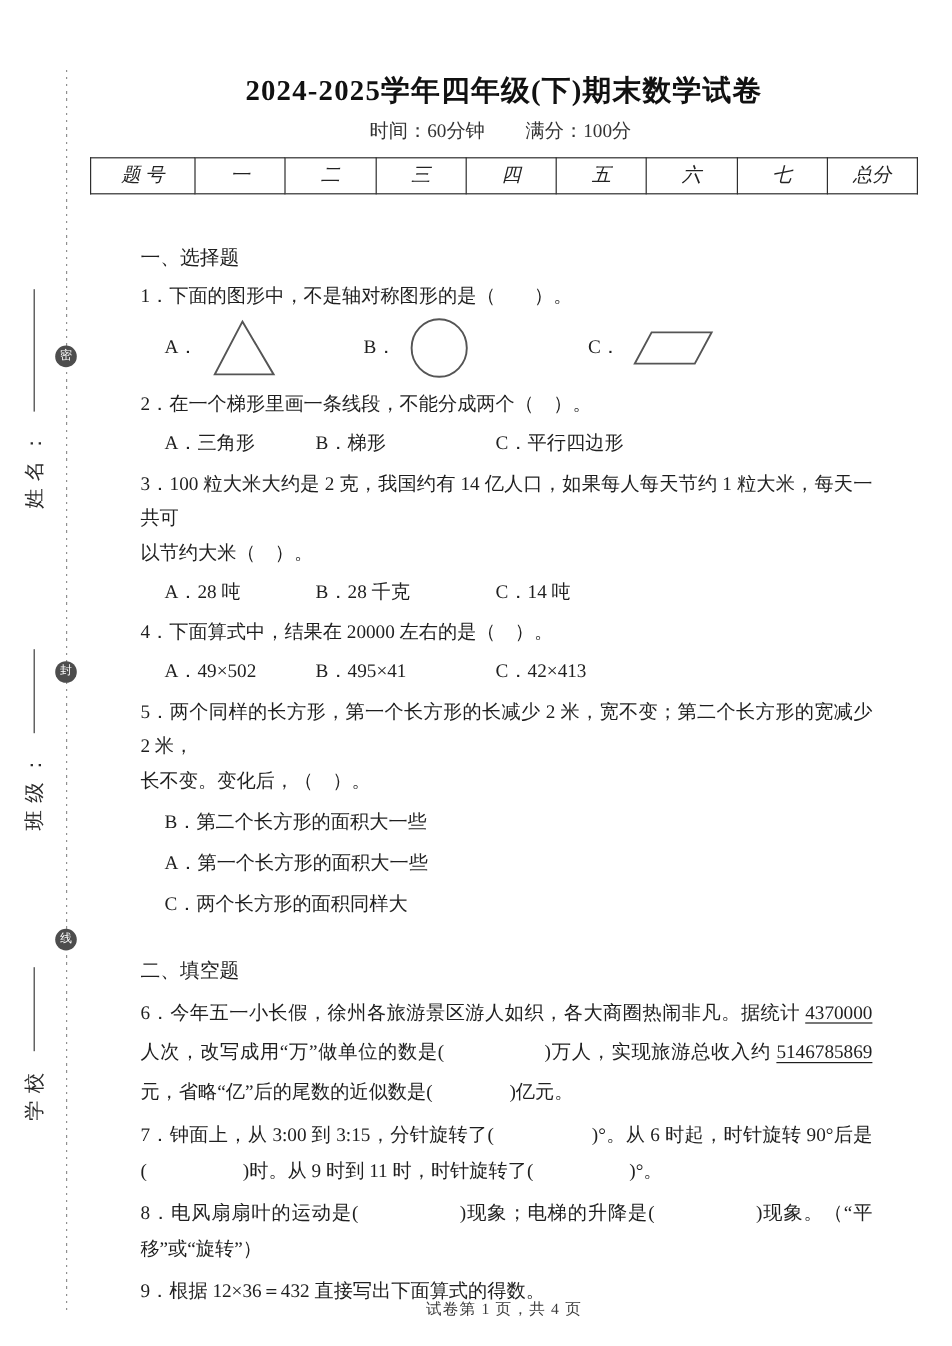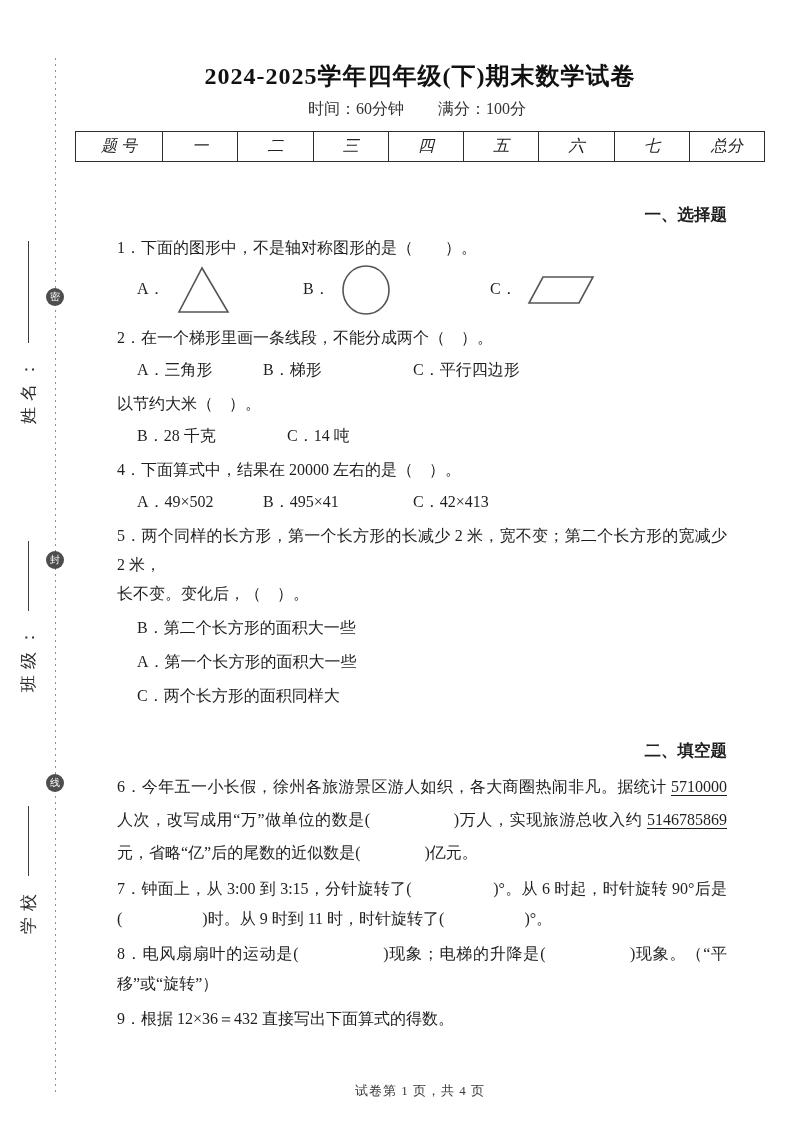--- a/index.html
+++ b/index.html
@@ -41,21 +41,21 @@
   }
   .score-table th, .score-table td {
     border:1.6px solid #2e2e2e; text-align:center; font-weight:normal;
     font-size:16px; color:#222; padding:0;
   }
   .score-table tr.hd  { height:30px; }
   .score-table tr.sc  { height:26px; }
   .score-table .c0 { width:86px; }
 
   .body { margin:0 38px 0 42px; font-size:16px; color:#1f1f1f; }
-  .sec-heading { font-size:16.5px; font-weight:bold; margin:38px 0 0; line-height:29px;text-align:right; }
+  .sec-heading { font-size:16.5px; font-weight:normal; margin:38px 0 0; line-height:29px; }
   .sec-heading.second { margin-top:26px; }
   .body p { margin:5px 0 0; line-height:29px; text-align:justify; }
   .body p.first { margin-top:4px; }
   .blockline { display:block; }
 
   .opt-row { display:flex; padding-left:20px; margin-top:3px; line-height:29px; }
   .opt-a { width:126px; } .opt-b { width:150px; } .opt-c { flex:1; }
 
   .shape-row { display:flex; align-items:center; padding-left:20px; height:56px; }
   .shape-cell { display:flex; align-items:center; gap:10px; }
@@ -154,23 +154,25 @@
       </div>
 
       <p>2．在一个梯形里画一条线段，不能分成两个（　）。</p>
       <div class="opt-row">
         <span class="opt-a">A．三角形</span>
         <span class="opt-b">B．梯形</span>
         <span class="opt-c">C．平行四边形</span>
       </div>
 
       <p>
+        <span class="blockline">3．100 粒大米大约是 2 克，我国约有 14 亿人口，如果每人每天节约 1 粒大米，每天一共可</span>
         <span class="blockline">以节约大米（　）。</span>
       </p>
       <div class="opt-row">
+        <span class="opt-a">A．28 吨</span>
         <span class="opt-b">B．28 千克</span>
         <span class="opt-c">C．14 吨</span>
       </div>
 
       <p>4．下面算式中，结果在 20000 左右的是（　）。</p>
       <div class="opt-row">
         <span class="opt-a">A．49×502</span>
         <span class="opt-b">B．495×41</span>
         <span class="opt-c">C．42×413</span>
       </div>
@@ -179,21 +181,21 @@
         <span class="blockline">5．两个同样的长方形，第一个长方形的长减少 2 米，宽不变；第二个长方形的宽减少 2 米，</span>
         <span class="blockline">长不变。变化后，（　）。</span>
       </p>
       <p class="v-opt">B．第二个长方形的面积大一些</p>
       <p class="v-opt">A．第一个长方形的面积大一些</p>
       <p class="v-opt">C．两个长方形的面积同样大</p>
 
       <h2 class="sec-heading second">二、填空题</h2>
 
       <p class="q6">
-        <span>6．今年五一小长假，徐州各旅游景区游人如织，各大商圈热闹非凡。据统计 </span><span class="u">5710000</span><span> 人次，改写成用“万”做单位的数是(　　　　　)万人，实现旅游总收入约 </span><span class="u">5146785869</span><span> 元，省略“亿”后的尾数的近似数是(　　　　)亿元。</span>
+        <span>6．今年五一小长假，徐州各旅游景区游人如织，各大商圈热闹非凡。据统计 </span><span class="u">4370000</span><span> 人次，改写成用“万”做单位的数是(　　　　　)万人，实现旅游总收入约 </span><span class="u">5146785869</span><span> 元，省略“亿”后的尾数的近似数是(　　　　)亿元。</span>
       </p>
 
       <p class="q7">7．钟面上，从 3:00 到 3:15，分针旋转了(　　　　　)°。从 6 时起，时针旋转 90°后是(　　　　　)时。从 9 时到 11 时，时针旋转了(　　　　　)°。</p>
       <p class="q8">8．电风扇扇叶的运动是(　　　　　)现象；电梯的升降是(　　　　　)现象。（“平移”或“旋转”）</p>
       <p class="q9">9．根据 12×36＝432 直接写出下面算式的得数。</p>
 
     </div>
 
     <div class="footer">试卷第 1 页，共 4 页</div>
   </div>

